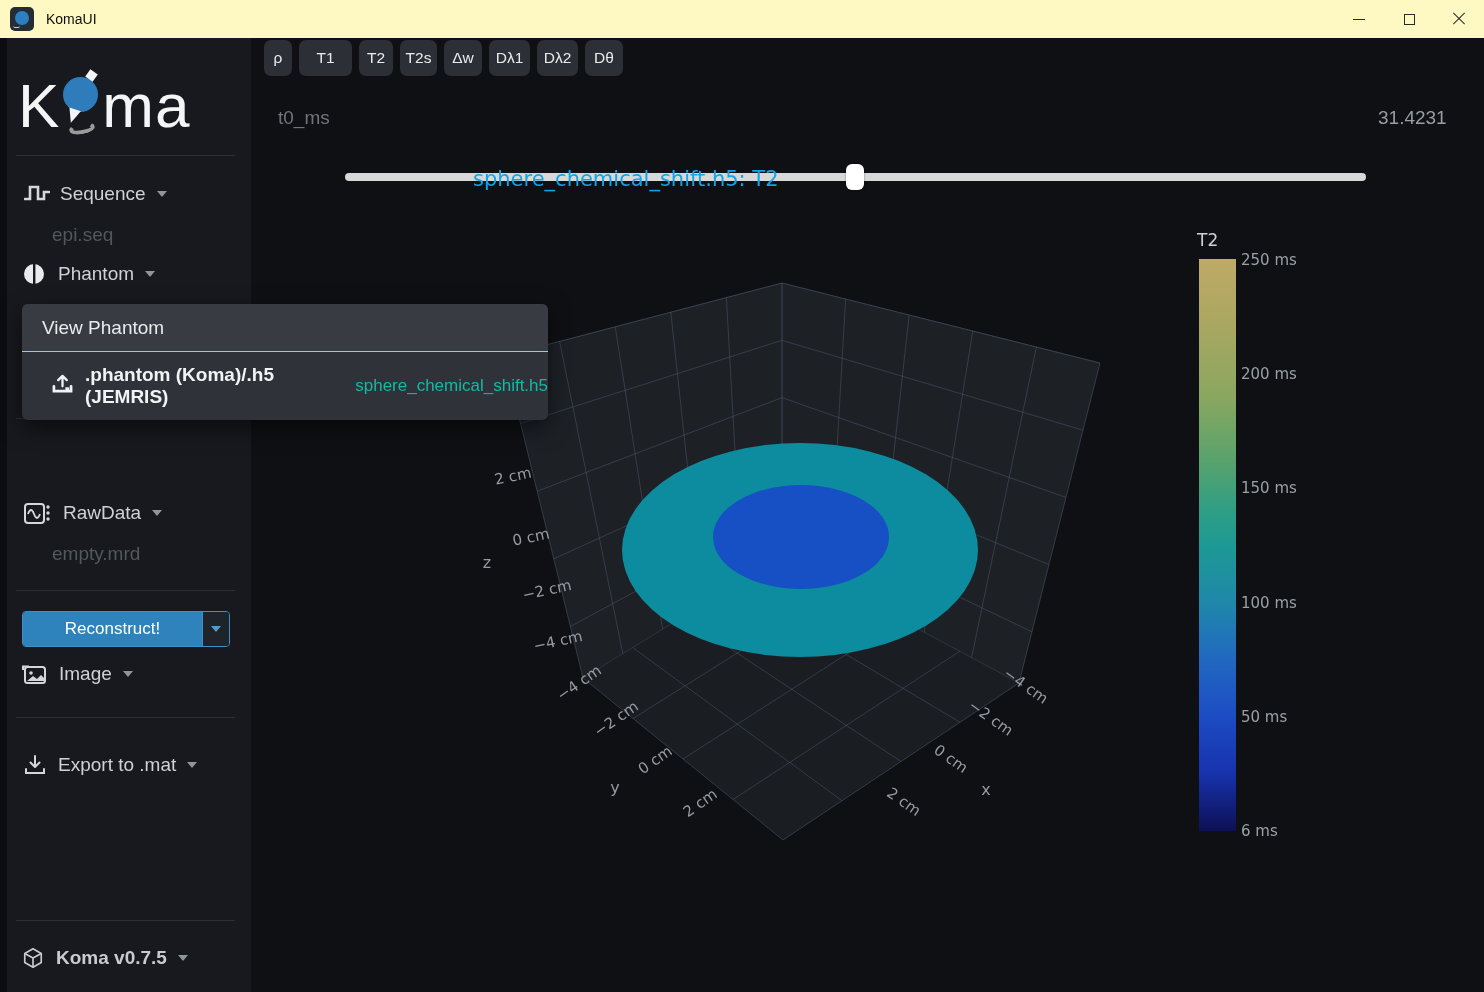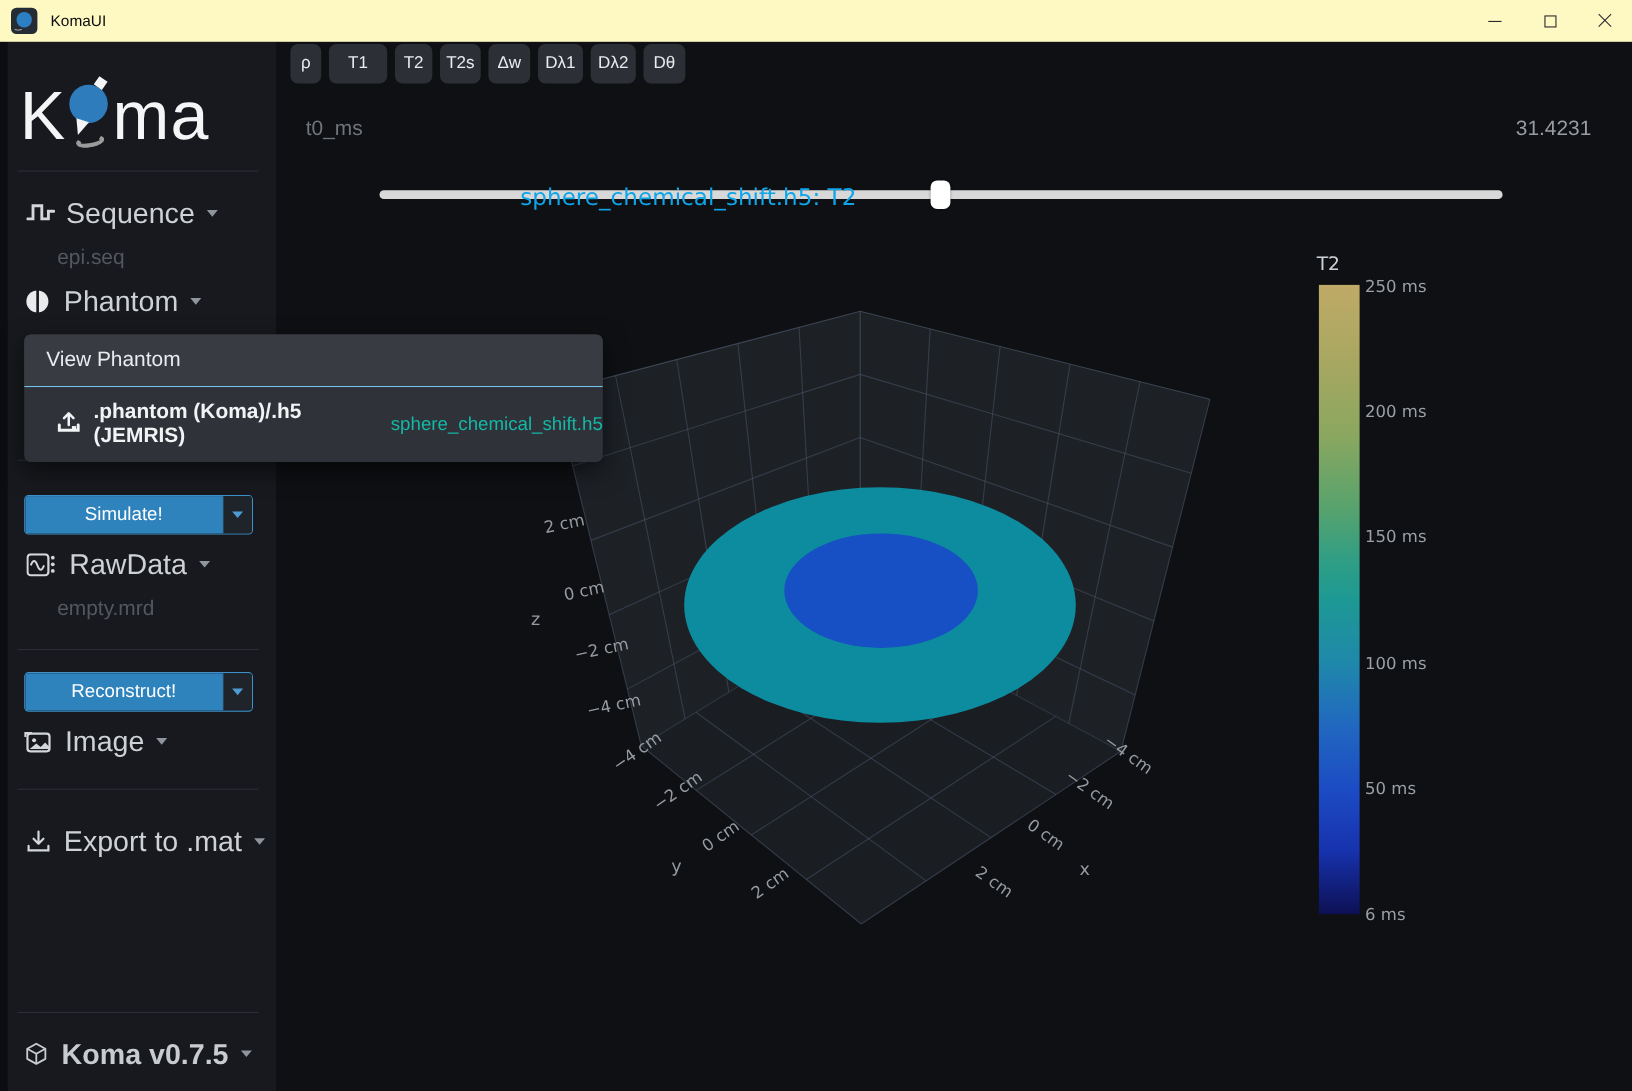--- a/index.html
+++ b/index.html
@@ -36,21 +36,21 @@
   .edge-strip { position:absolute; left:0; top:0; width:7px; height:954px; background:#0b0d10; }
   .logo { position:absolute; left:18px; top:12px; height:110px; display:flex; align-items:center; }
   .logo .ltr { font-size:62px; font-weight:500; color:#f4f5f6; letter-spacing:1px; }
   .logo .globe-wrap { position:relative; width:40px; height:92px; margin:0 1px; }
   .logo .globe-wrap .sphere { position:absolute; left:2px; top:18px; width:35px; height:35px; border-radius:50%; background:#2e7cbb; }
   .logo .globe-wrap .notch { position:absolute; left:26px; top:12px; width:9px; height:9px; background:#f4f5f6; transform:rotate(35deg); }
   .logo .globe-wrap .pin { position:absolute; left:6px; top:50px; width:0; height:0;
     border-left:6px solid transparent; border-right:6px solid transparent; border-top:14px solid #f4f5f6; transform:rotate(18deg); }
   .logo .globe-wrap .shadow { position:absolute; left:8px; top:64px; width:26px; height:11px; border-radius:50%; border:4px solid #9b9b9b; border-top-color:transparent; transform:rotate(-10deg); }
   .divider { position:absolute; left:16px; width:219px; height:0; border-top:1px solid #2b2f35; }
-  .side-row { position:absolute; left:0; width:251px; height:30px; display:flex; align-items:center; color:#ced1d5; font-size:26px; cursor:default; }
+  .side-row { position:absolute; left:0; width:251px; height:30px; display:flex; align-items:center; color:#ced1d5; font-size:19px; cursor:default; }
   .side-row .ico { flex:0 0 auto; display:flex; align-items:center; justify-content:center; }
   .side-file { position:absolute; left:52px; color:#53585e; font-size:19px; }
   .caret { display:inline-block; width:0; height:0; border-left:5px solid transparent; border-right:5px solid transparent; border-top:6px solid #8f959c; margin-left:11px; }
   .split-btn { position:absolute; left:22px; width:208px; height:36px; display:flex; border:1px solid #3d90c9; border-radius:4px; overflow:hidden; }
   .split-main { flex:1 1 auto; background:#2f83bd; color:#fff; font-size:17px; display:flex; align-items:center; justify-content:center; }
   .split-caret { flex:0 0 27px; background:#1f242a; border-left:1px solid #3d90c9; display:flex; align-items:center; justify-content:center; }
   .split-caret .caret { margin:0; border-top-color:#4c9cd3; }
   .version-row { font-weight:bold; color:#c8cbcf; }
 
   
@@ -151,26 +151,20 @@
           <circle cx="12" cy="12" r="10" fill="#e8eaec"></circle>
           <rect x="11" y="1" width="2.4" height="22" fill="#17191e"></rect>
         </svg>
       </span>
       <span style="margin-left:12px;">Phantom</span>
       <span class="caret"></span>
     </div>
 
     <div class="divider" style="top:380px;"></div>
 
-    <div class="split-btn" style="top:412px;">
-      <div class="split-main">Simulate!</div>
-      <div class="split-caret">
-          <span class="caret"></span>
-        </div>
-    </div>
 
     <div class="side-row" style="top:460px;">
       <span class="ico" style="margin-left:24px;">
         <svg width="27" height="21" viewBox="0 0 27 21">
           <rect x="1" y="1" width="19" height="19" rx="3" fill="none" stroke="#d4d7da" stroke-width="2"></rect>
           <path d="M4 11 q3 -8 6 0 q3 8 6 0" fill="none" stroke="#d4d7da" stroke-width="1.8"></path>
           <circle cx="24" cy="4" r="1.7" fill="#d4d7da"></circle>
             <circle cx="24" cy="10" r="1.7" fill="#d4d7da"></circle>
             <circle cx="24" cy="16" r="1.7" fill="#d4d7da"></circle>
         </svg>

